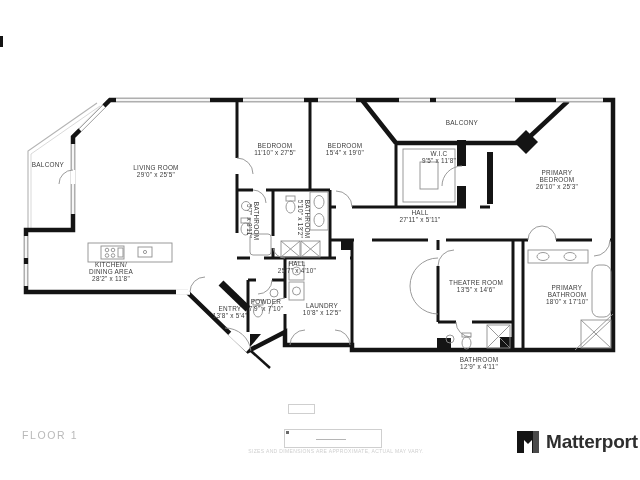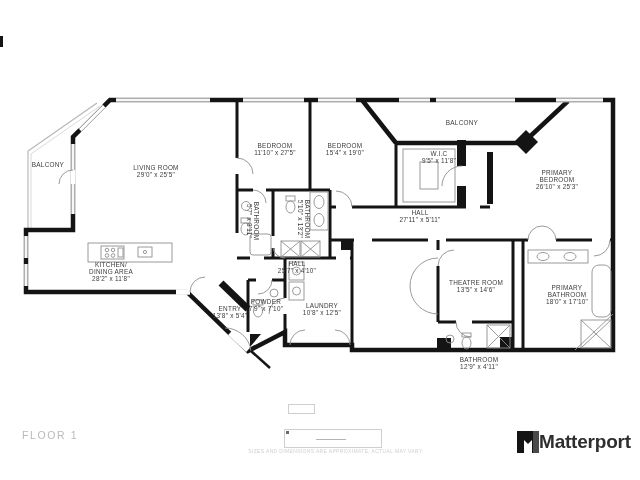--- a/index.html
+++ b/index.html
@@ -16,21 +16,21 @@
   .fixw{stroke:var(--fixture);stroke-width:0.9;fill:#fff;}
   .win{stroke:var(--fixture);stroke-width:0.8;}
   .balc{stroke:var(--balcony);fill:none;}
   .room-label{font-size:6.4px;letter-spacing:0.25px;fill:var(--label);font-family:"Liberation Sans",sans-serif;}
   .floor-label{position:absolute;left:22px;top:429px;font-size:10.5px;color:var(--muted);letter-spacing:1.6px;}
   .disclaimer{position:absolute;left:166px;top:448px;width:340px;text-align:center;font-size:5px;color:var(--faint);letter-spacing:0.35px;}
   .scale-small{position:absolute;left:288px;top:404px;width:25px;height:8px;border:1px solid var(--faint);background:#fff;}
   .scale-big{position:absolute;left:284px;top:429px;width:96px;height:17px;border:1px solid var(--faint);background:#fff;}
   .scale-big .dot{position:absolute;left:1px;top:1px;width:3px;height:3px;background:#6a6a6a;}
   .scale-big .line{position:absolute;left:31px;top:9px;width:30px;height:1px;background:#b5b5b5;}
-  .brand{position:absolute;left:517px;top:431px;display:flex;align-items:flex-end;}
+  .brand{position:absolute;left:517px;top:431px;display:flex;align-items:flex-end;gap:7px;}
   .brand-text{font-size:19px;font-weight:700;color:#2e2e2e;letter-spacing:-0.2px;}
 </style>
 </head>
 <body>
 
 <div class="canvas">
 
   <svg class="plan-svg" width="640" height="480" viewBox="0 0 640 480">
 
     <g class="balc" stroke-width="1.1">

